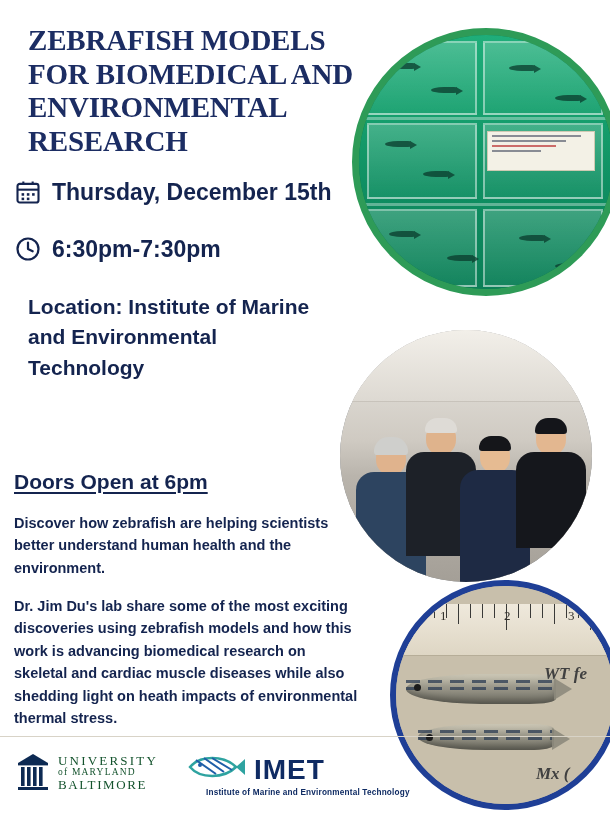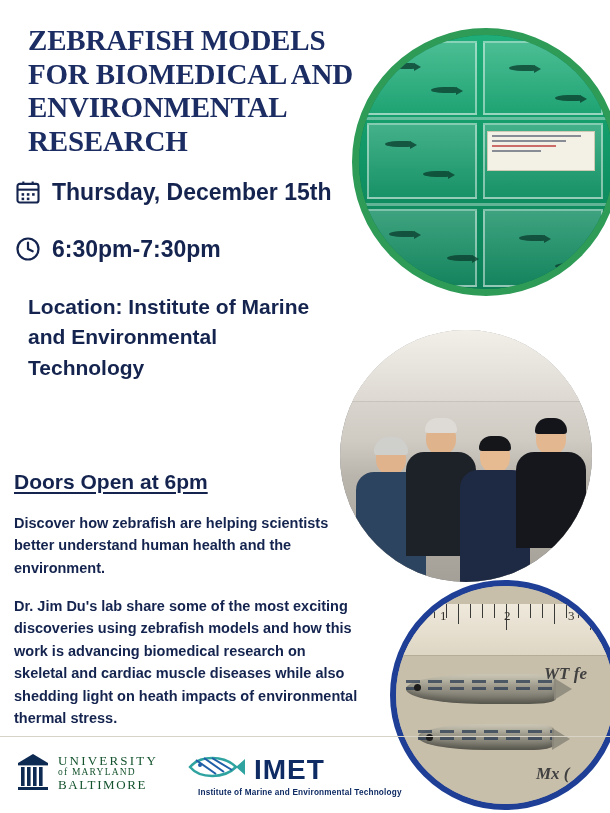--- a/index.html
+++ b/index.html
@@ -327,21 +327,21 @@
     font-weight: bold;
     letter-spacing: 1px;
     color: #0f2b63;
   }
   .imet-sub {
     font-size: 8.2px;
     font-weight: bold;
     color: #0f2b63;
     letter-spacing: .2px;
     margin-top: 2px;
-    margin-left: 12px;
+    margin-left: 20px;
   }
 </style>
 </head>
 <body>
 
 <div class="poster">
 
   <div class="circle-top">
     <div class="tank">
       <div class="shelf" style="top:82px;"></div>

